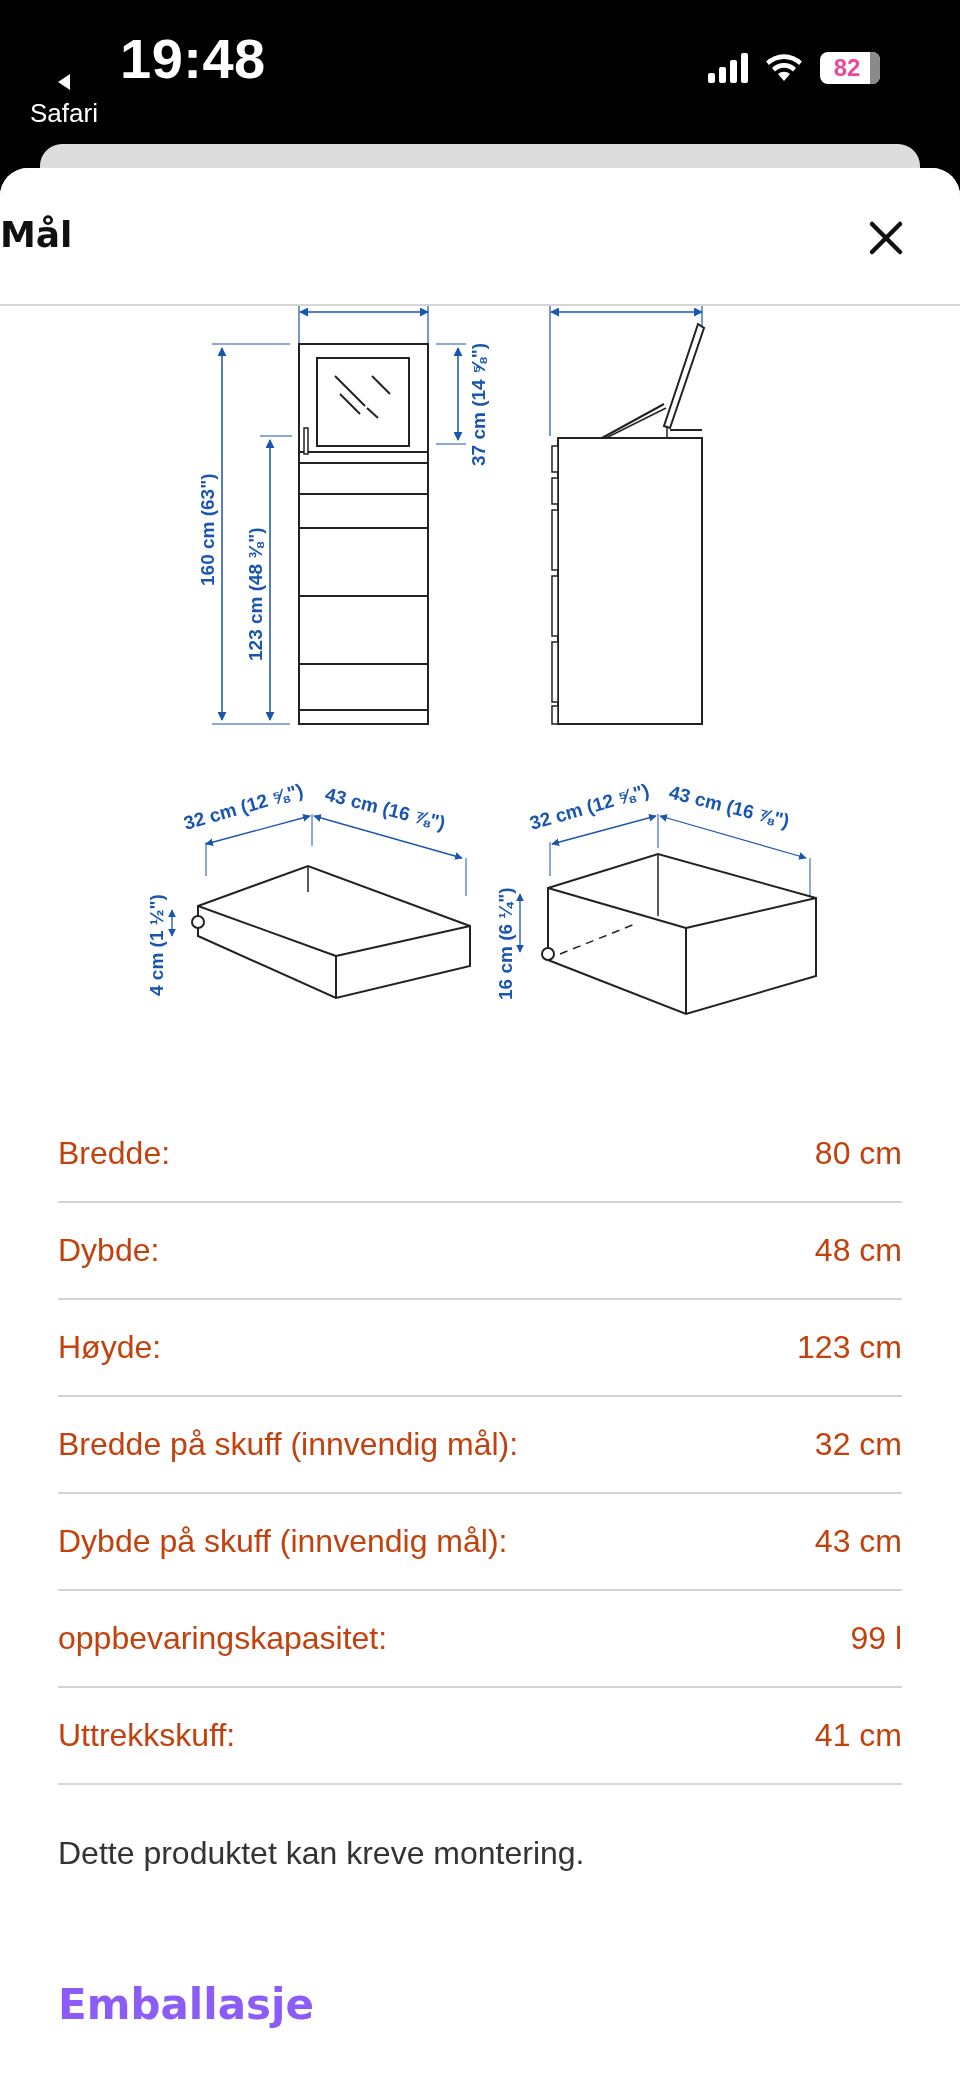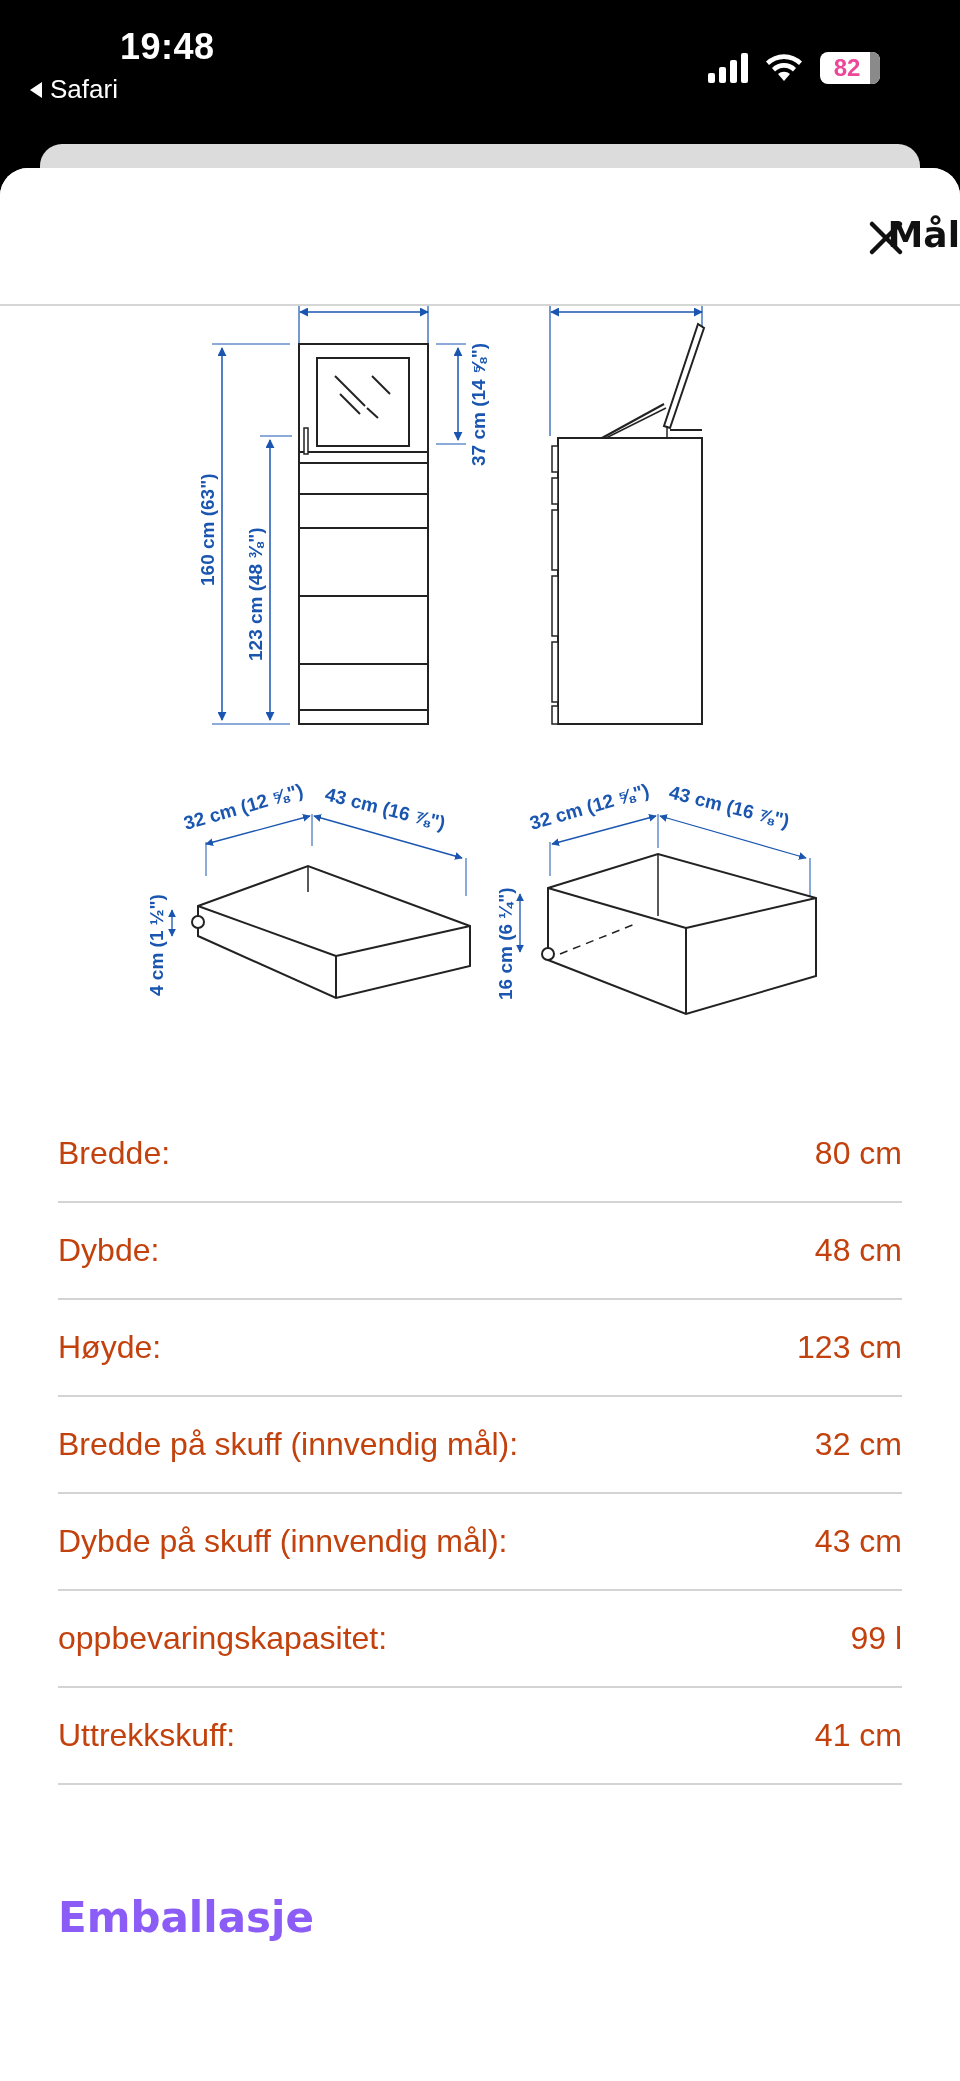--- a/index.html
+++ b/index.html
@@ -1,37 +1,37 @@
 <!DOCTYPE html>
 <html><head>
   <meta charset="utf-8">
   <style>
     * { box-sizing: border-box; margin: 0; padding: 0; }
     html, body { width: 960px; height: 2081px; background: #000; overflow: hidden; }
     body { font-family: "DejaVu Sans", "Liberation Sans", sans-serif; position: relative; }
 
     
     .status-bar { position: absolute; top: 0; left: 0; width: 960px; height: 140px; background: #000; color: #fff; }
-    .status-time { position: absolute; left: 120px; top: 26px; font-size: 36px; font-weight: bold; letter-spacing: 0.5px; font-family: "Liberation Sans", sans-serif; }
-    .status-back { position: absolute; left: 30px; top: 74px; font-size: 26px; display: flex; align-items: center; gap: 8px; font-family: "Liberation Sans", sans-serif; }
+    .status-time { position: absolute; left: 120px; top: 26px; font-size: 56px; font-weight: bold; letter-spacing: 0.5px; font-family: "Liberation Sans", sans-serif; }
+    .status-back { position: absolute; left: 30px; top: 74px; font-size: 26px; display: flex; align-items: center; gap: 8px; font-family: "Liberation Sans", sans-serif; flex-direction: column; }
     .status-back .tri { width: 0; height: 0; border-top: 8px solid transparent; border-bottom: 8px solid transparent; border-right: 12px solid #fff; }
     .status-right { position: absolute; right: 80px; top: 52px; display: flex; align-items: center; gap: 18px; }
     .signal { display: flex; align-items: flex-end; gap: 4px; height: 30px; }
     .signal span { display: block; width: 7px; background: #fff; border-radius: 2px; }
     .battery { position: relative; width: 60px; height: 32px; background: #fff; border-radius: 8px; color: #ec4899; font-size: 24px; font-weight: bold; display: flex; align-items: center; justify-content: center; font-family: "Liberation Sans", sans-serif; overflow: hidden; }
     .battery .empty { position: absolute; right: 0; top: 0; width: 10px; height: 100%; background: #8a8a8a; }
     .battery-label { position: relative; z-index: 1; padding-right: 6px; }
 
     
     .sheet-behind { position: absolute; left: 40px; top: 144px; width: 880px; height: 60px; background: #dcdcdc; border-radius: 22px 22px 0 0; }
 
     
     .sheet { position: absolute; left: 0; top: 168px; width: 960px; height: 1913px; background: #fff; border-radius: 28px 28px 0 0; overflow: hidden; }
     .sheet-header { position: absolute; top: 0; left: 0; width: 960px; height: 138px; background: #fff; border-bottom: 2px solid #d6d6d6; z-index: 5; }
-    .sheet-title { position: absolute; top: 46px; left: 0; width: 100%; text-align: right; font-size: 36px; font-weight: bold; color: #111; }
+    .sheet-title { position: absolute; top: 46px; left: 0; width: 100%; text-align: left; font-size: 36px; font-weight: bold; color: #111; }
     .close-btn { position: absolute; right: 52px; top: 48px; width: 44px; height: 44px; cursor: pointer; }
 
     .sheet-content { position: absolute; top: 138px; left: 0; width: 960px; }
 
     
     .diagram { position: relative; width: 960px; height: 800px; }
     .diagram svg { position: absolute; top: -30px; left: 0; }
 
     
     .specs { margin: 0 58px; }
@@ -216,15 +216,16 @@
       <div class="spec-row">
         <span class="spec-label">oppbevaringskapasitet:</span>
         <span class="spec-value">99 l</span>
       </div>
       <div class="spec-row">
         <span class="spec-label">Uttrekkskuff:</span>
         <span class="spec-value">41 cm</span>
       </div>
     </div>
 
+    <p class="note">Dette produktet kan kreve montering.</p>
     <h2 class="section-title">Emballasje</h2>
   </div>
 </div>
 
 </body></html>

